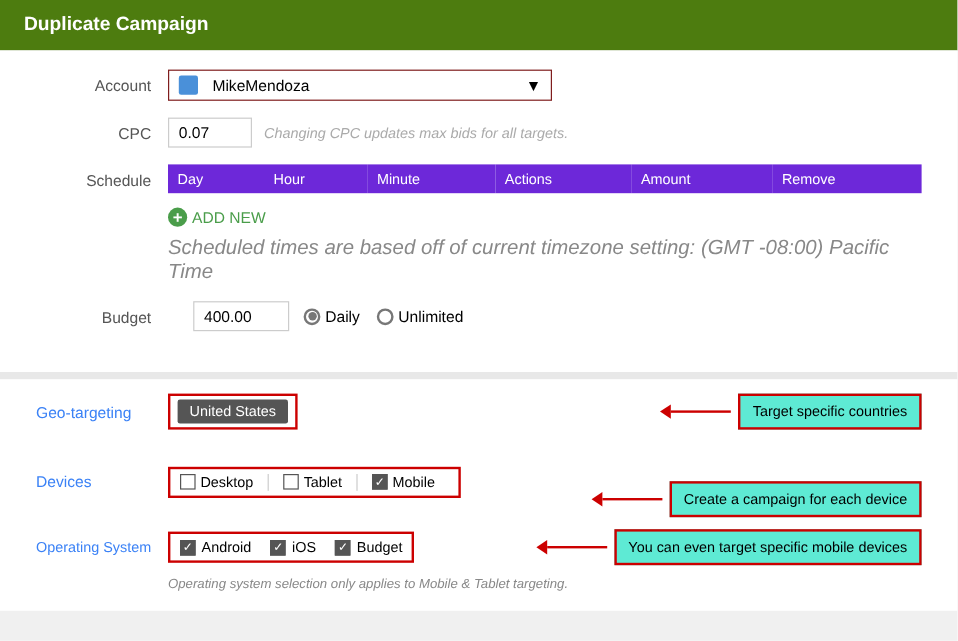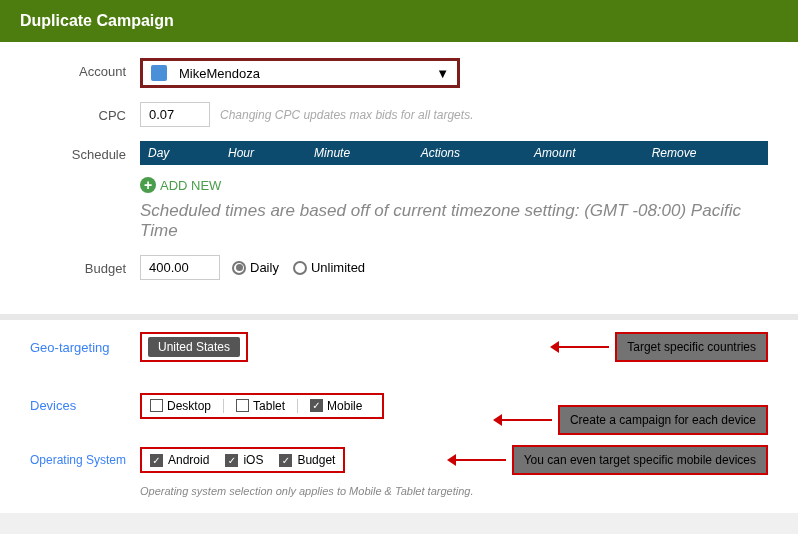--- a/index.html
+++ b/index.html
@@ -109,23 +109,22 @@
       font-style: italic;
     }
 
     
     .schedule-table {
       width: 100%;
       border-collapse: collapse;
       margin-bottom: 8px;
     }
     .schedule-header {
-      background: #0c4a6e;
+      background: #6d28d9;
       color: #fff;
-      font-style: italic;
     }
     .schedule-header th {
       padding: 5px 8px;
       font-size: 12px;
       font-weight: normal;
       text-align: left;
     }
     .schedule-header th:first-child { width: 80px; }
 
     .add-new {
@@ -158,20 +157,21 @@
       font-style: italic;
       margin-top: 4px;
     }
 
     
     .budget-input {
       border: 1px solid #ccc;
       padding: 4px 8px;
       width: 80px;
       font-size: 13px;
+      margin-left: 21px;
     }
     .radio-group {
       display: flex;
       align-items: center;
       gap: 14px;
       margin-left: 12px;
     }
     .radio-item {
       display: flex;
       align-items: center;
@@ -285,38 +285,38 @@
       color: #3b82f6;
       font-size: 13px;
       text-align: left;
       padding-right: 4px;
     }
 
     .ann-box {
       border: 2px solid #c00;
       padding: 6px 10px;
       font-size: 12px;
-      background: #737373;
+      background: #5eead4;
       min-width: 140px;
       text-align: left;
     }
   </style>
 </head>
 <body>
 
 <div class="title-bar">
   <span>Duplicate Campaign</span>
 </div>
 
 <div class="content">
 
   <div class="form-row">
     <div class="label">Account</div>
     <div class="field-area">
-      <div class="account-select" style="display:flex;align-items:center;border:3px solid #7f1d1d;padding:4px 8px;width:320px;justify-content:space-between;">
+      <div class="account-select" style="display:flex;align-items:center;border:1px solid #7f1d1d;padding:4px 8px;width:320px;justify-content:space-between;">
         <span style="display:flex;align-items:center;gap:6px;">
           <span class="account-icon"></span>
           <span>MikeMendoza</span>
         </span>
         <span>▼</span>
       </div>
     </div>
   </div>
 
 

